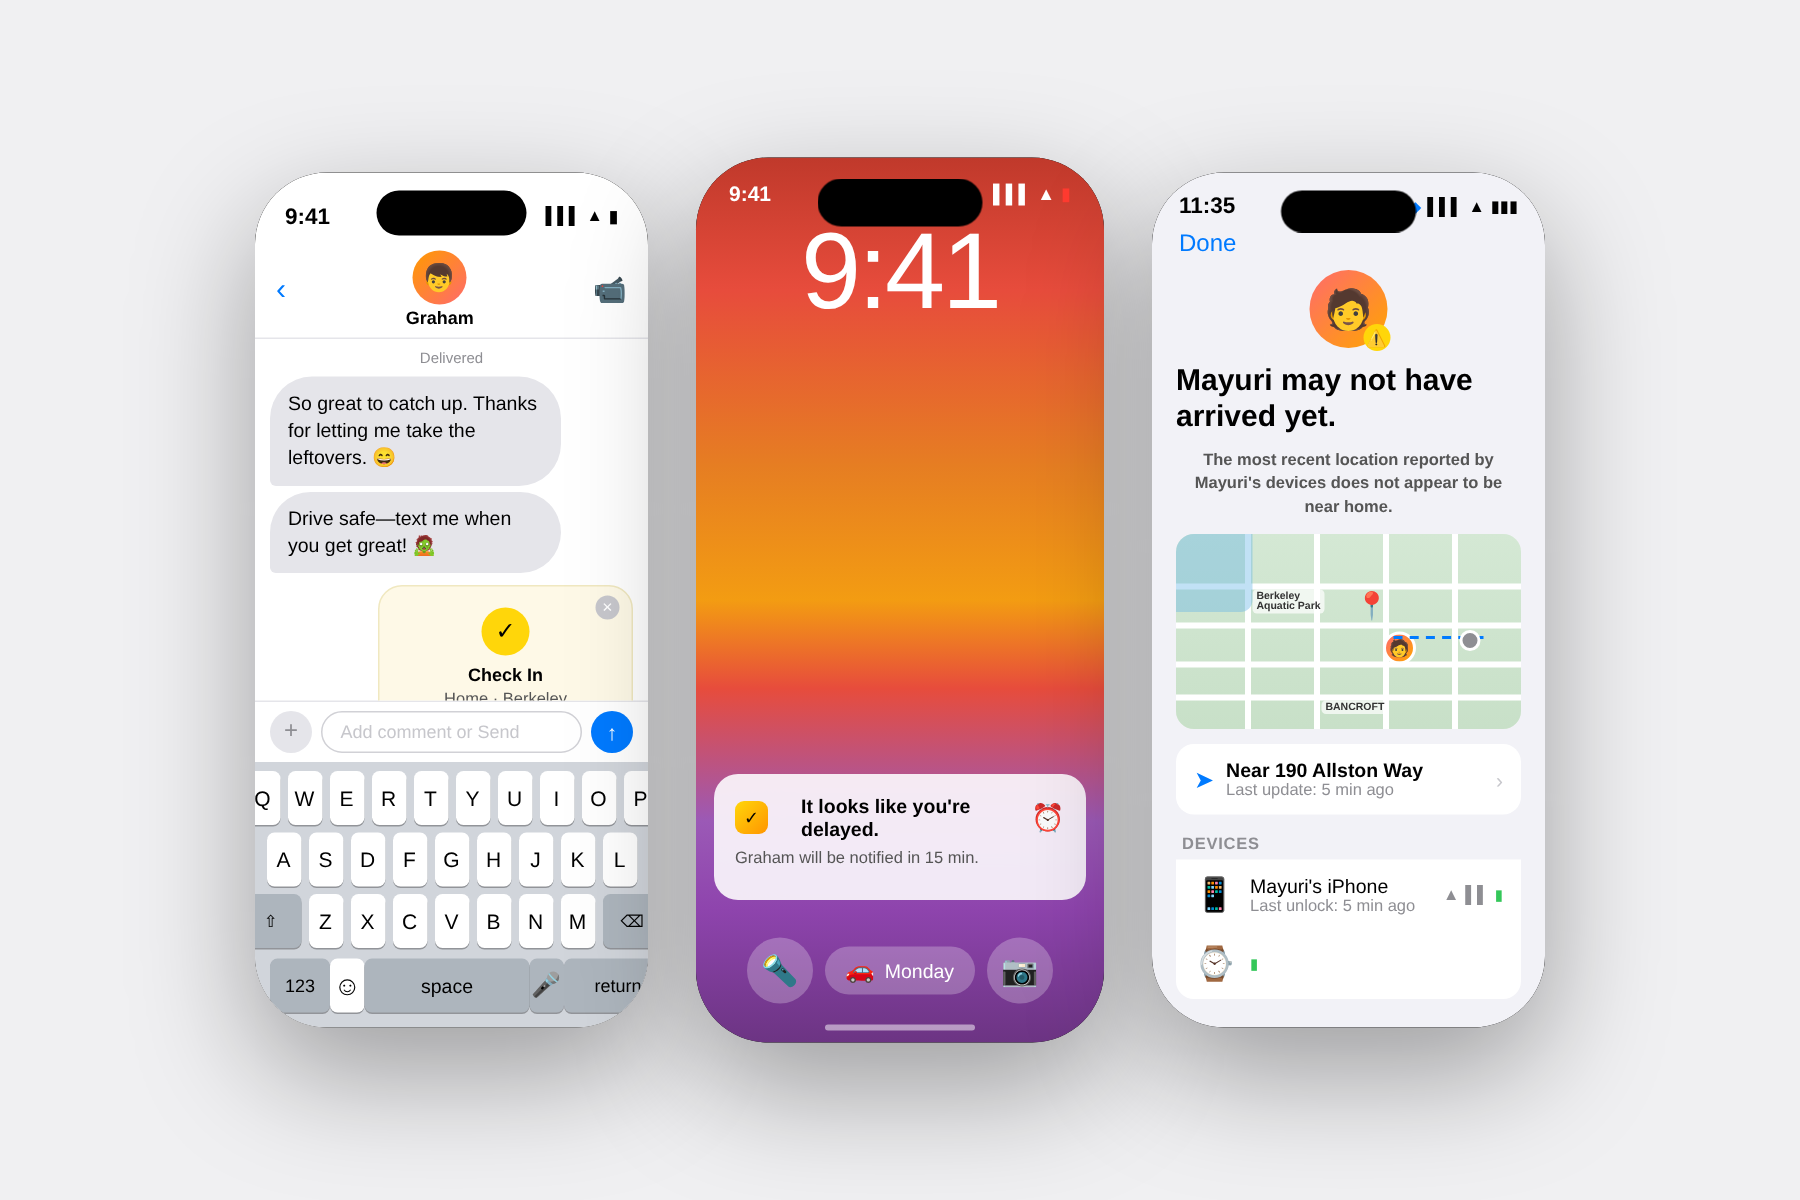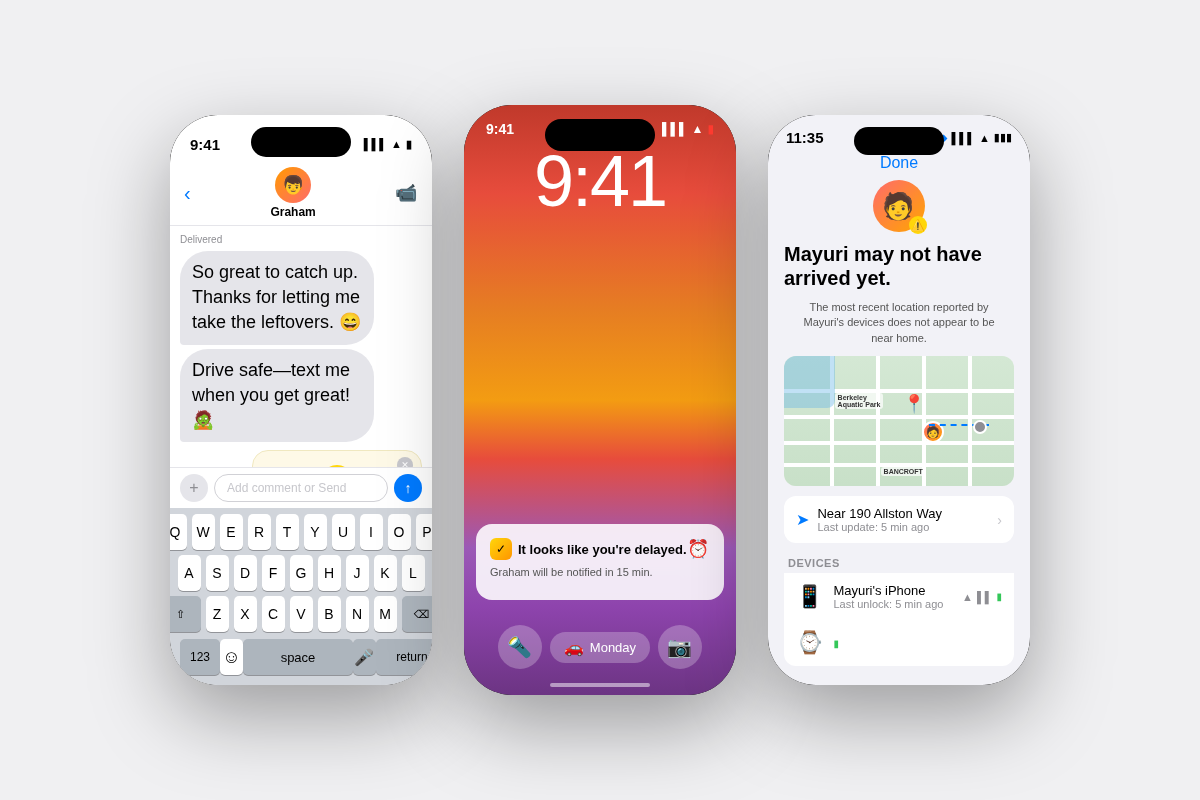--- a/index.html
+++ b/index.html
@@ -94,30 +94,30 @@
 
     .messages-area {
       flex: 1;
       padding: 8px 10px;
       overflow: hidden;
       display: flex;
       flex-direction: column;
       gap: 4px;
     }
     .delivered-label {
-      text-align: left;
+      text-align: center;
       font-size: 10px;
       color: #8e8e93;
       margin-bottom: 2px;
     }
     .bubble {
       max-width: 80%;
       padding: 9px 12px;
       border-radius: 28px;
-      font-size: 18px;
+      font-size: 13px;
       line-height: 1.4;
     }
     .bubble-received {
       background: #e5e5ea;
       color: #000;
       align-self: flex-start;
       border-bottom-left-radius: 4px;
     }
 
     .checkin-card {
@@ -280,21 +280,21 @@
       justify-content: space-between;
       margin-bottom: 6px;
     }
     .notif-app-icon {
       width: 22px; height: 22px;
       background: linear-gradient(135deg, #ffd60a, #ff9500);
       border-radius: 6px;
       font-size: 12px;
       display: flex; align-items: center; justify-content: center;
     }
-    .notif-title { font-size: 13px; font-weight: 600; color: #000; flex: 1; margin-left: 6px; }
+    .notif-title { font-size: 13px; font-weight: 600; color: #000; flex: 1; margin-left: 22px; }
     .notif-emoji { font-size: 18px; }
     .notif-body { font-size: 11px; color: #555; margin-bottom: 10px; }
     .notif-buttons {
       display: flex;
       gap: 8px;
     }
     .notif-btn {
       flex: 1;
       padding: 8px 6px;
       border-radius: 10px;
@@ -349,21 +349,21 @@
       display: flex;
       justify-content: space-between;
       align-items: center;
       padding: 14px 18px 4px;
       color: #000;
     }
     .findmy-time { font-size: 15px; font-weight: 700; }
     .findmy-icons { display: flex; gap: 4px; align-items: center; font-size: 11px; }
     .findmy-header {
       display: flex;
-      justify-content: center;
+      justify-content: flex-start;
       padding: 4px 18px 8px;
     }
     .done-btn { color: #007aff; font-size: 16px; font-weight: 400; }
 
     .findmy-content {
       flex: 1;
       padding: 0 16px;
       overflow: hidden;
       display: flex;
       flex-direction: column;
@@ -393,20 +393,21 @@
       color: #000;
       text-align: left;
       line-height: 1.2;
     }
     .alert-subtitle {
       font-size: 11px;
       color: #555;
       text-align: center;
       line-height: 1.4;
       padding: 0 10px;
+      font-weight: bold;
     }
 
     .map-container {
       border-radius: 12px;
       overflow: hidden;
       height: 130px;
       background: #e8f0e8;
       position: relative;
     }
     .map-bg {
@@ -466,21 +467,21 @@
     .location-row {
       background: #fff;
       border-radius: 12px;
       padding: 10px 12px;
       display: flex;
       align-items: center;
       gap: 8px;
     }
     .location-icon { color: #007aff; font-size: 16px; }
     .location-text { flex: 1; }
-    .location-name { font-size: 13px; font-weight: 400; color: #000; }
+    .location-name { font-size: 13px; font-weight: 700; color: #000; }
     .location-time { font-size: 11px; color: #8e8e93; }
     .chevron-right { color: #c7c7cc; font-size: 14px; }
 
     .devices-section { margin-top: 4px; }
     .devices-label {
       font-size: 11px;
       font-weight: 600;
       color: #8e8e93;
       letter-spacing: 0.5px;
       padding: 0 4px;

